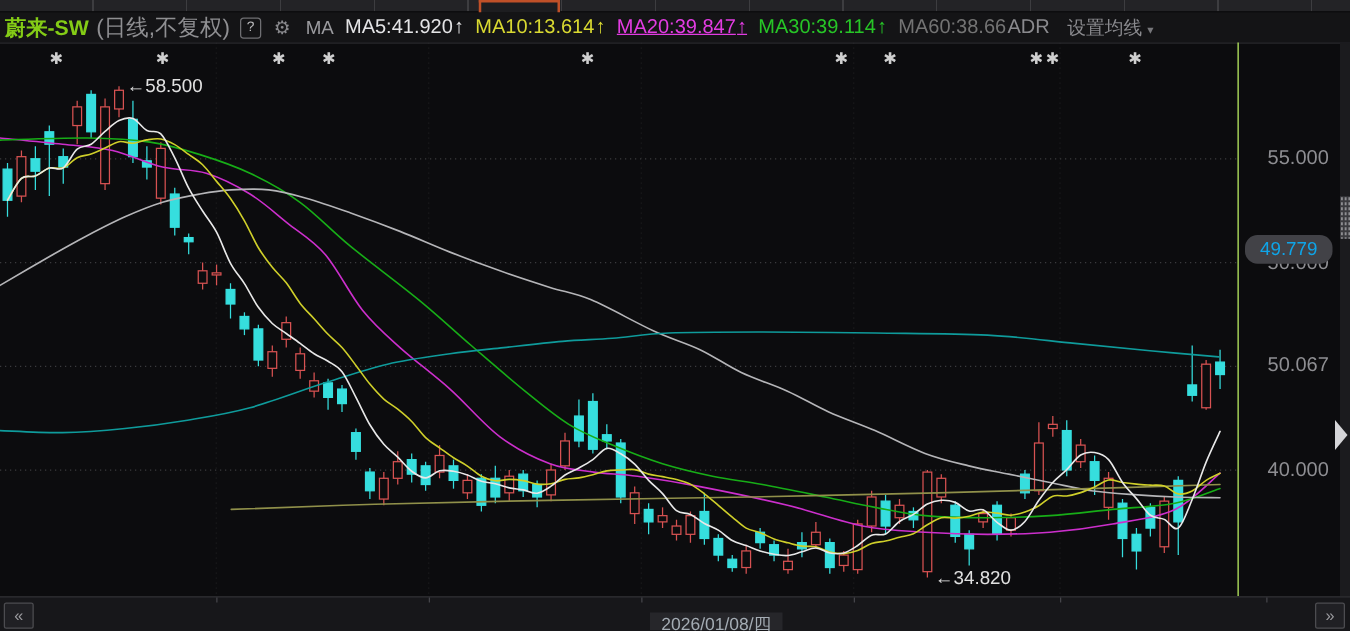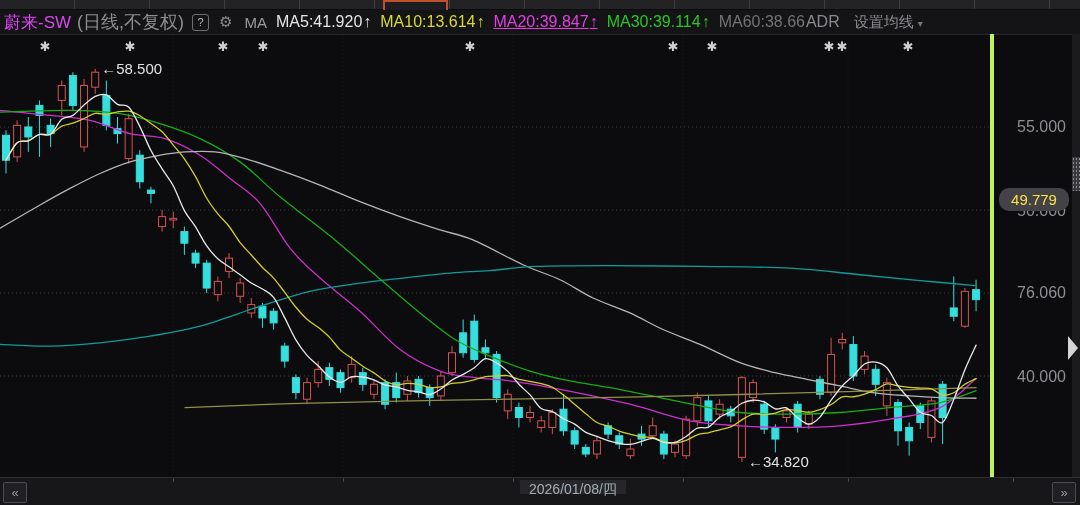--- a/index.html
+++ b/index.html
@@ -7,52 +7,52 @@
        font-family:"Liberation Sans",sans-serif;-webkit-font-smoothing:antialiased;}
   
   .tabstrip{position:absolute;left:0;top:0;width:1080px;height:9px;
             background:repeating-linear-gradient(90deg,#232326 0 74px,#3d3d40 74px 75px);
             border-bottom:1px solid #0c0c0e;}
   .active-tab{position:absolute;left:383px;top:0;width:61px;height:8px;background:#1d1d20;
               border:2px solid #c05028;border-bottom:none;}
   
   .header{position:absolute;left:0;top:10px;width:1080px;height:24px;background:#141416;
           border-bottom:1px solid #26262a;display:flex;align-items:center;white-space:nowrap;}
-  .title{margin-left:4px;font-size:17px;font-weight:normal;color:#d946ef;}
+  .title{margin-left:4px;font-size:17px;font-weight:bold;color:#84cc16;}
   .period{margin-left:6px;font-size:18px;color:#8f8f92;}
   .help-btn{margin-left:8px;width:15px;height:15px;border:1px solid #6f6f73;border-radius:3px;
             color:#bcbcbe;font-size:11px;line-height:15px;text-align:center;}
   .gear{margin-left:10px;font-size:15px;color:#8a8a8e;}
   .ma-group{margin-left:12px;font-size:15px;color:#9b9b9f;}
   .ma-item{margin-left:9px;font-size:16px;}
   .ma-item .arrow{margin-left:1px;}
   .adr{margin-left:1px;font-size:16px;color:#8a8a8e;}
   .settings{margin-left:14px;font-size:15px;color:#8a8a8e;cursor:pointer;}
   .settings .caret{font-size:10px;margin-left:4px;color:#77777b;}
   
   .chart-area{position:absolute;left:0;top:34px;width:990px;height:443px;}
   
-  .y-axis{position:absolute;left:990px;top:34px;width:82px;height:443px;border-left:4px solid #bef264;}
+  .y-axis{position:absolute;left:990px;top:34px;width:82px;height:443px;border-left:1px solid #bef264;}
   .ytick{position:absolute;right:10px;height:18px;line-height:18px;font-size:16px;color:#8e8e92;z-index:1;}
   .t55{top:84px}.t50{top:168px}.t45{top:250px}.t40{top:334px}
   .price-tag{position:absolute;left:5px;top:154px;width:70px;height:23px;background:#424247;
-             border-radius:10px;color:#fde047;font-size:15px;line-height:23px;text-align:center;z-index:3;}
+             border-radius:10px;color:#0ea5e9;font-size:15px;line-height:23px;text-align:center;z-index:3;}
   
   .scroll-track{position:absolute;left:1072px;top:34px;width:8px;height:443px;background:#1b1b1e;}
   .scroll-handle{position:absolute;left:0;top:123px;width:8px;height:34px;background:#3a3a3e;
      background-image:radial-gradient(#8e8e92 0.8px, transparent 1px);background-size:3px 4px;}
   .expand-arrow{position:absolute;left:1068px;top:336px;width:0;height:0;
      border-left:10px solid #d5d5d8;border-top:12px solid transparent;border-bottom:12px solid transparent;}
   
   .bottom-bar{position:absolute;left:0;top:477px;width:1080px;height:28px;background:#17171a;
               border-top:1px solid #303034;}
   .nav-btn{position:absolute;top:4px;width:22px;height:19px;border:1px solid #4c4c50;border-radius:2px;
            color:#9a9a9e;font-size:13px;line-height:19px;text-align:center;cursor:pointer;background:#202024;}
   .prev{left:3px;} .next{right:4px;}
-  .date-label{position:absolute;left:520px;top:2px;height:14px;padding:0 9px;background:#26262a;
+  .date-label{position:absolute;left:520px;top:12px;height:14px;padding:0 9px;background:#26262a;
               color:#a4acb4;font-size:14px;line-height:19px;}
   .btick{position:absolute;top:0;width:1px;height:4px;background:#45454a;}
 </style>
 </head>
 <body>
 
 <div class="app">
 
   <div class="tabstrip">
     <div class="active-tab"></div>
@@ -278,21 +278,21 @@
         <text x="842" y="17" fill="#cfcfcf" font-size="13" text-anchor="middle">✱</text>
         <text x="908" y="17" fill="#cfcfcf" font-size="13" text-anchor="middle">✱</text>
         <text x="101.2" y="39.89999999999998" fill="#e0e0e0" font-size="15">←58.500</text>
         <text x="747.9" y="432.988" fill="#e0e0e0" font-size="15">←34.820</text>
       </svg>
   </div>
 
   <div class="y-axis">
     <div class="ytick t55">55.000</div>
     <div class="ytick t50">50.000</div>
-    <div class="ytick t45">76.060</div>
+    <div class="ytick t45">50.067</div>
     <div class="ytick t40">40.000</div>
     <div class="price-tag">49.779</div>
   </div>
 
   <div class="scroll-track">
     <div class="scroll-handle"></div>
   </div>
   <div class="expand-arrow"></div>
 
   <div class="bottom-bar">

